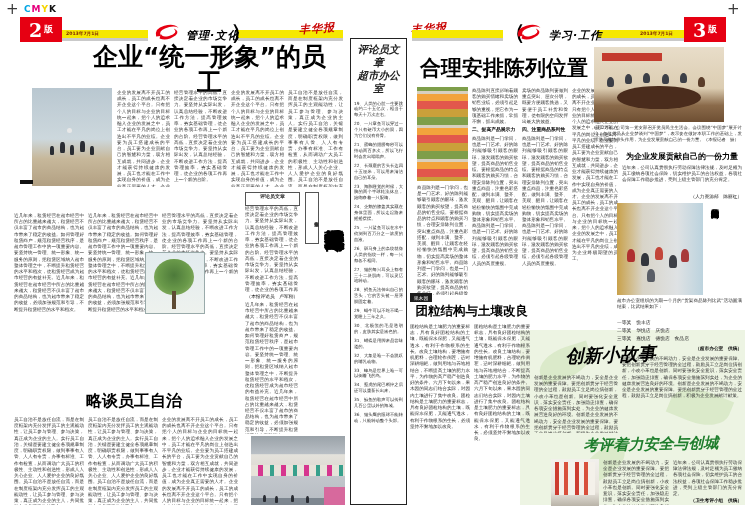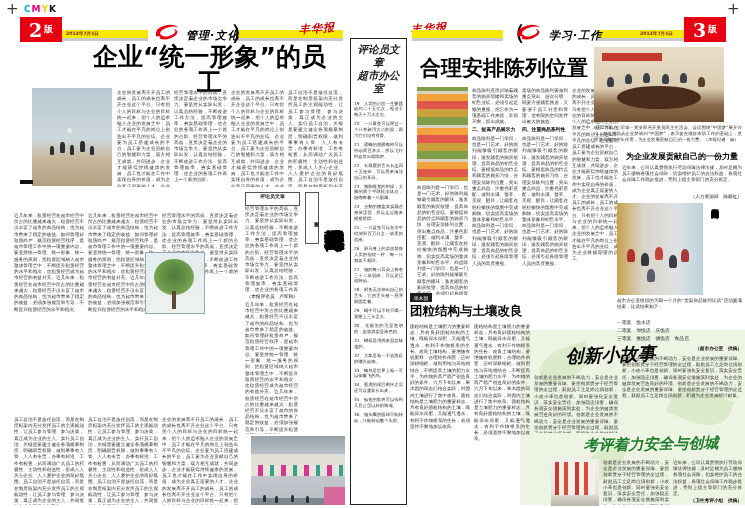--- a/index.html
+++ b/index.html
@@ -137,20 +137,21 @@
 
   <div class="minirule" style="left:20px;top:180px;width:13px;height:4px;"></div>
   <div class="col" style="left:14px;top:213px;width:70px;height:176px;">近几年来，租赁经营在超市经营中所占的比重越来越大，租赁经营不仅丰富了超市的商品结构，也为超市带来了稳定的收益。如何管理好租赁商户，规范租赁经营秩序，是超市管理工作中的一项重要内容。要坚持统一管理、统一形象、统一服务的原则，把租赁区域纳入超市整体管理之中，不断提升租赁经营的水平和档次，使租赁经营成为超市经营的有益补充。近几年来，租赁经营在超市经营中所占的比重越来越大，租赁经营不仅丰富了超市的商品结构，也为超市带来了稳定的收益，必须加强规范和引导，不断提升租赁经营的水平和档次。</div>
   <div class="col" style="left:88px;top:213px;width:70px;height:176px;">近几年来，租赁经营在超市经营中所占的比重越来越大，租赁经营不仅丰富了超市的商品结构，也为超市带来了稳定的收益。如何管理好租赁商户，规范租赁经营秩序，是超市管理工作中的一项重要内容。要坚持统一管理、统一形象、统一服务的原则，把租赁区域纳入超市整体管理之中，不断提升租赁经营的水平和档次，使租赁经营成为超市经营的有益补充。近几年来，租赁经营在超市经营中所占的比重越来越大，租赁经营不仅丰富了超市的商品结构，也为超市带来了稳定的收益，必须加强规范和引导，不断提升租赁经营的水平和档次。</div>
   <div class="col" style="left:162px;top:213px;width:76px;height:176px;">经营管理水平的高低，直接决定着企业的市场竞争力。要坚持从实际出发，认真总结经验，不断改进工作方法，提高管理效率，夯实基础管理，使企业的各项工作再上一个新的台阶。经营管理水平的高低，直接决定着企业的市场竞争力。要坚持从实际出发，认真总结经验，不断改进工作方法，提高管理效率，夯实基础管理，使企业的各项工作再上一个新的台阶。</div>
   <div class="photo tree" style="left:145px;top:252px;width:58px;height:60px;">
     <span class="crown"></span>
       <span class="trunk"></span>
   </div>
 
+  <div class="title centered" style="left:80px;top:391px;width:108px;height:21px;font-size:16px;">略谈员工自治</div>
   <div class="col" style="left:14px;top:417px;width:70px;height:88px;">员工自治不是放任自流，而是在制度框架内充分发挥员工的主观能动性，让员工参与管理、参与决策，真正成为企业的主人。实行员工自治，关键是要建立健全各项规章制度，明确职责权限，做到事事有人管、人人有专责，办事有标准、工作有检查，从而调动广大员工的积极性、主动性和创造性，形成人人关心企业、人人爱护企业的良好氛围。员工自治不是放任自流，而是在制度框架内充分发挥员工的主观能动性，让员工参与管理、参与决策，真正成为企业的主人，共同推动企业各项工作的落实。</div>
   <div class="col" style="left:88px;top:417px;width:70px;height:88px;">员工自治不是放任自流，而是在制度框架内充分发挥员工的主观能动性，让员工参与管理、参与决策，真正成为企业的主人。实行员工自治，关键是要建立健全各项规章制度，明确职责权限，做到事事有人管、人人有专责，办事有标准、工作有检查，从而调动广大员工的积极性、主动性和创造性，形成人人关心企业、人人爱护企业的良好氛围。员工自治不是放任自流，而是在制度框架内充分发挥员工的主观能动性，让员工参与管理、参与决策，真正成为企业的主人，共同推动企业各项工作的落实。</div>
   <div class="col" style="left:162px;top:417px;width:76px;height:88px;">企业的发展离不开员工的成长，员工的成长也离不开企业这个平台。只有把个人的目标与企业的目标统一起来，把个人的追求融入企业的发展之中，员工才能在平凡的岗位上创造出不平凡的业绩。企业要为员工搭建成长的平台，员工要为企业贡献自己的智慧和力量，双方相互成就，共同进步，企业才能获得持续健康的发展，员工也才能在工作中实现自身的价值，成为企业真正需要的人才。企业的发展离不开员工的成长，员工的成长也离不开企业这个平台。只有把个人的目标与企业的目标统一起来，把个人的追求融入企业的发展之中，员工才能在平凡的岗位上创造出不平凡的业绩，成为企业终极期望的员工。</div>
 
   <div class="ribbon" style="left:245px;top:192px;width:53px;height:10px;font-size:5px;font-weight:bold;">评论员文章</div>
   <div class="col" style="left:245px;top:206px;width:53px;height:86px;">经营管理水平的高低，直接决定着企业的市场竞争力。要坚持从实际出发，认真总结经验，不断改进工作方法，提高管理效率，夯实基础管理，使企业的各项工作再上一个新的台阶。经营管理水平的高低，直接决定着企业的市场竞争力。要坚持从实际出发，认真总结经验，不断改进工作方法，提高管理效率，夯实基础管理，使企业的各项工作再上一个新的台阶。</div>
   <div class="byline" style="left:245px;top:293px;width:53px;">（本报评论员　卢军刚）</div>
   <div class="col" style="left:245px;top:302px;width:53px;height:132px;">近几年来，租赁经营在超市经营中所占的比重越来越大，租赁经营不仅丰富了超市的商品结构，也为超市带来了稳定的收益。如何管理好租赁商户，规范租赁经营秩序，是超市管理工作中的一项重要内容。要坚持统一管理、统一形象、统一服务的原则，把租赁区域纳入超市整体管理之中，不断提升租赁经营的水平和档次，使租赁经营成为超市经营的有益补充。近几年来，租赁经营在超市经营中所占的比重越来越大，租赁经营不仅丰富了超市的商品结构，也为超市带来了稳定的收益，必须加强规范和引导，不断提升租赁经营的水平和档次。</div>
 
   <div class="ribbon vtext" style="left:305px;top:192px;width:12px;height:48px;">专业化落实年专题</div>
@@ -239,21 +240,21 @@
   <div class="col" style="left:617px;top:298px;width:125px;height:20px;">超市办公室组织的为期一个月的“货架商品陈列比武”活动圆满结束，比武结果如下：</div>
   <div class="abs" style="left:617px;top:319px;width:125px;">
     <div class="resultline">一等奖　悦丰店</div>
     <div class="resultline">二等奖　华悦店　庆悦店</div>
     <div class="resultline">三等奖　嘉悦店　德悦店　食品店</div>
   </div>
   <div class="byline" style="left:617px;top:345px;width:125px;font-weight:bold;">（超市办公室　供稿）</div>
   <div class="col" style="left:622px;top:356px;width:120px;height:74px;">创新是企业发展的不竭动力，安全是企业发展的重要保障。要把创新贯穿于经营管理的全过程，鼓励员工立足岗位搞创新，小改小革也是创新。同时要强化安全意识，落实安全责任，加强隐患排查，确保各项安全措施落到实处，为企业的健康发展营造良好的环境。创新是企业发展的不竭动力，安全是企业发展的重要保障。要把创新贯穿于经营管理的全过程，鼓励员工立足岗位搞创新，积极为企业发展献计献策。</div>
 
   <div class="tag" style="left:410px;top:293px;width:22px;height:9px;">果木园</div>
-  <div class="title" style="left:410px;top:304px;width:118px;height:17px;font-size:12.5px;">团粒结构与土壤改良</div>
+  <div class="title" style="left:410px;top:304px;width:118px;height:17px;font-size:12.5px;text-align:right;">团粒结构与土壤改良</div>
   <div class="col" style="left:410px;top:324px;width:60px;height:181px;">团粒结构是土壤肥力的重要标志，具有良好团粒结构的土壤，既能保水保肥，又能通气透水，有利于作物根系的生长。改良土壤结构，要增施有机肥料，合理轮作倒茬，适时深耕细耙，做到用地与养地相结合，不断提高土壤的肥力水平，为作物的高产稳产创造良好的条件。六月下旬以来，果木园的同志们结合实际，对园内土壤进行了集中改良。团粒结构是土壤肥力的重要标志，具有良好团粒结构的土壤，既能保水保肥，又能通气透水，有利于作物根系的生长，必须坚持不懈地加以改良。</div>
   <div class="col" style="left:474px;top:324px;width:56px;height:181px;">团粒结构是土壤肥力的重要标志，具有良好团粒结构的土壤，既能保水保肥，又能通气透水，有利于作物根系的生长。改良土壤结构，要增施有机肥料，合理轮作倒茬，适时深耕细耙，做到用地与养地相结合，不断提高土壤的肥力水平，为作物的高产稳产创造良好的条件。六月下旬以来，果木园的同志们结合实际，对园内土壤进行了集中改良。团粒结构是土壤肥力的重要标志，具有良好团粒结构的土壤，既能保水保肥，又能通气透水，有利于作物根系的生长，必须坚持不懈地加以改良。</div>
 
   <div class="title serifT centered" style="left:553px;top:340px;width:115px;height:30px;font-size:18px;font-style:italic;transform:rotate(-2deg);">创新小故事</div>
   <div class="col" style="left:534px;top:375px;width:84px;height:58px;">创新是企业发展的不竭动力，安全是企业发展的重要保障。要把创新贯穿于经营管理的全过程，鼓励员工立足岗位搞创新，小改小革也是创新。同时要强化安全意识，落实安全责任，加强隐患排查，确保各项安全措施落到实处，为企业的健康发展营造良好的环境。创新是企业发展的不竭动力，安全是企业发展的重要保障。要把创新贯穿于经营管理的全过程，鼓励员工立足岗位搞创新，积极为企业发展献计献策。</div>
 
   <div class="title serifT centered greentitle" style="left:558px;top:432px;width:186px;height:25px;font-size:15px;font-style:italic;transform:rotate(-1deg);">考评着力安全与创城</div>
   <div class="photo safety" style="left:551px;top:459px;width:48px;height:47px;">
     <span class="safetybanners"></span>
   </div>

